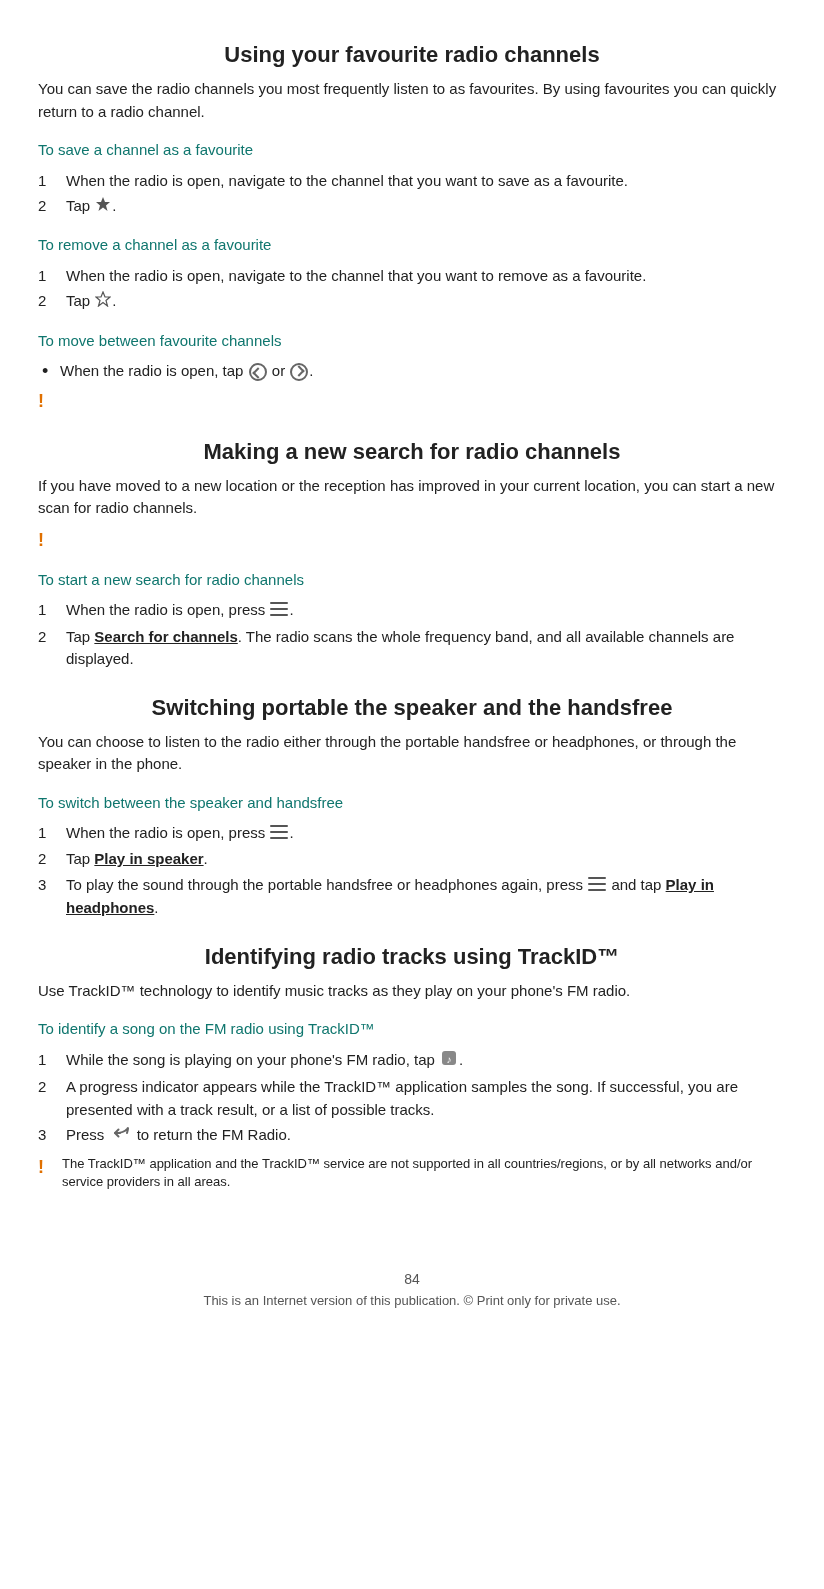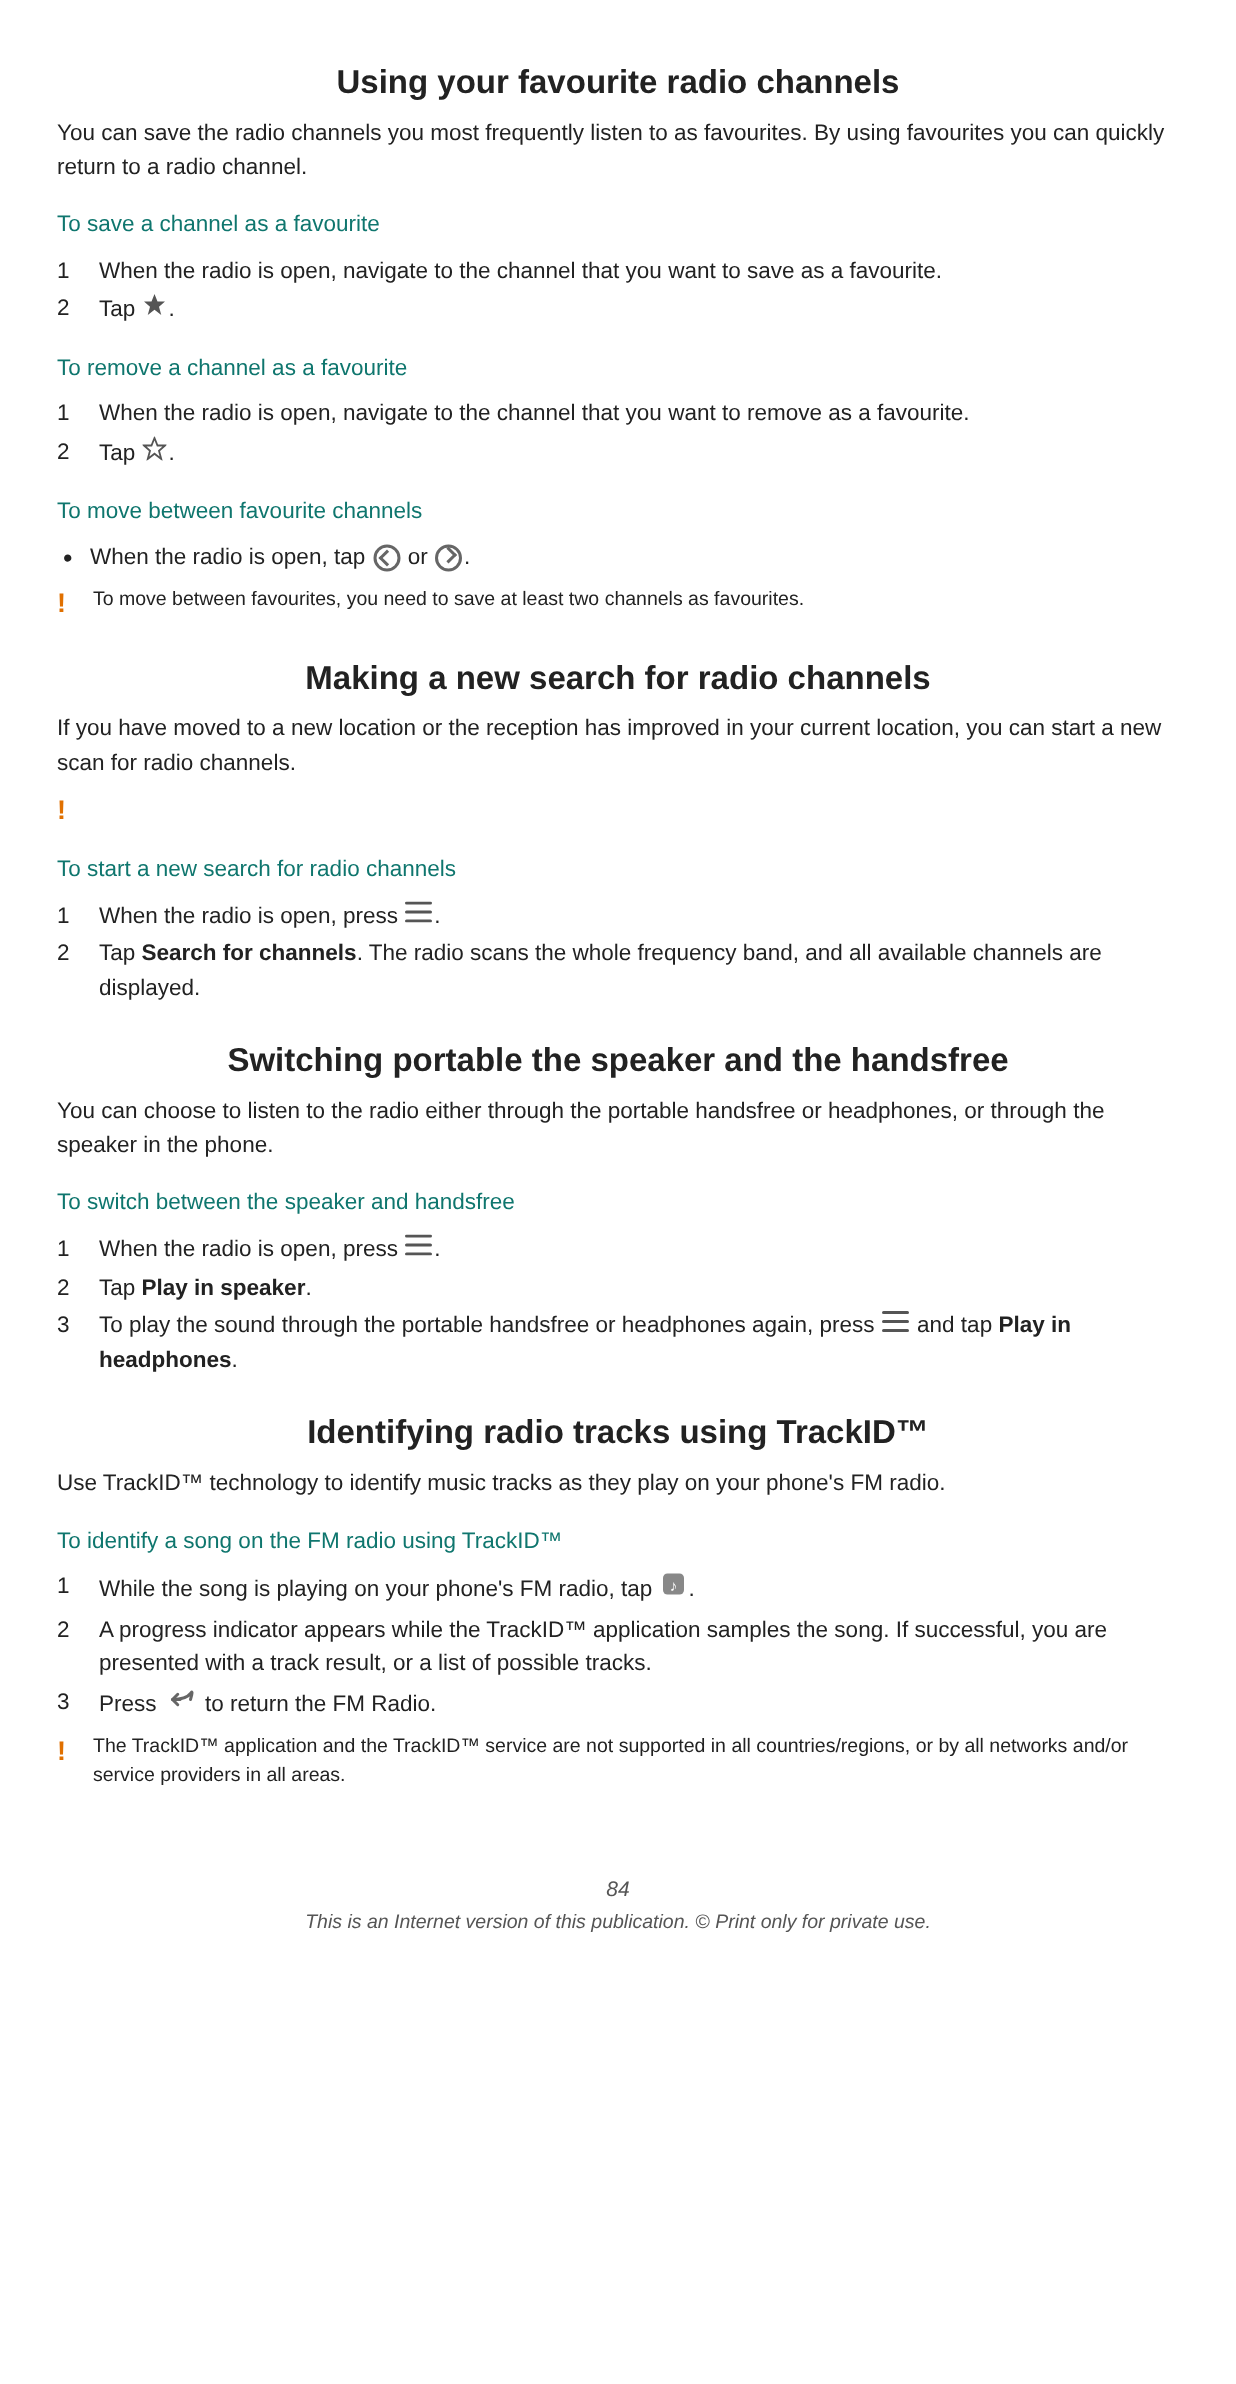--- a/index.html
+++ b/index.html
@@ -128,32 +128,31 @@
       left: 50%;
       top: 40%;
       transform: translate(-50%, -50%) rotate(45deg);
       width: 6px;
       height: 6px;
       border-top: 2px solid #666;
       border-right: 2px solid #666;
     }
     .page-footer {
       text-align: center;
-      margin-top: 59px;
+      margin-top: 80px;
       font-size: 13px;
       color: #555;
-      font-style: italic;
     }
     .page-number {
       text-align: center;
       font-size: 14px;
       color: #555;
       margin-bottom: 6px;
     }
-    b { font-weight: bold; }
+    b { font-weight: bold; text-decoration: underline; }
   </style>
 </head>
 <body>
 
 <h2>Using your favourite radio channels</h2>
 <p>You can save the radio channels you most frequently listen to as favourites. By using favourites you can quickly return to a radio channel.</p>
 
 <p class="subtitle">To save a channel as a favourite</p>
 <div class="numbered-list">
   <div class="numbered-item">
@@ -186,21 +185,20 @@
 <div class="bullet-item">
   <span class="bullet-dot">•</span>
   <span class="item-text">When the radio is open, tap
     <span class="icon-inline arrow-up"></span>
     or
     <span class="icon-inline arrow-down"></span>.
   </span>
 </div>
 <div class="note-item">
   <span class="note-icon">!</span>
-  <span class="note-text">To move between favourites, you need to save at least two channels as favourites.</span>
 </div>
 
 <h2>Making a new search for radio channels</h2>
 <p>If you have moved to a new location or the reception has improved in your current location, you can start a new scan for radio channels.</p>
 <div class="note-item">
   <span class="note-icon">!</span>
 </div>
 
 <p class="subtitle">To start a new search for radio channels</p>
 <div class="numbered-list">

